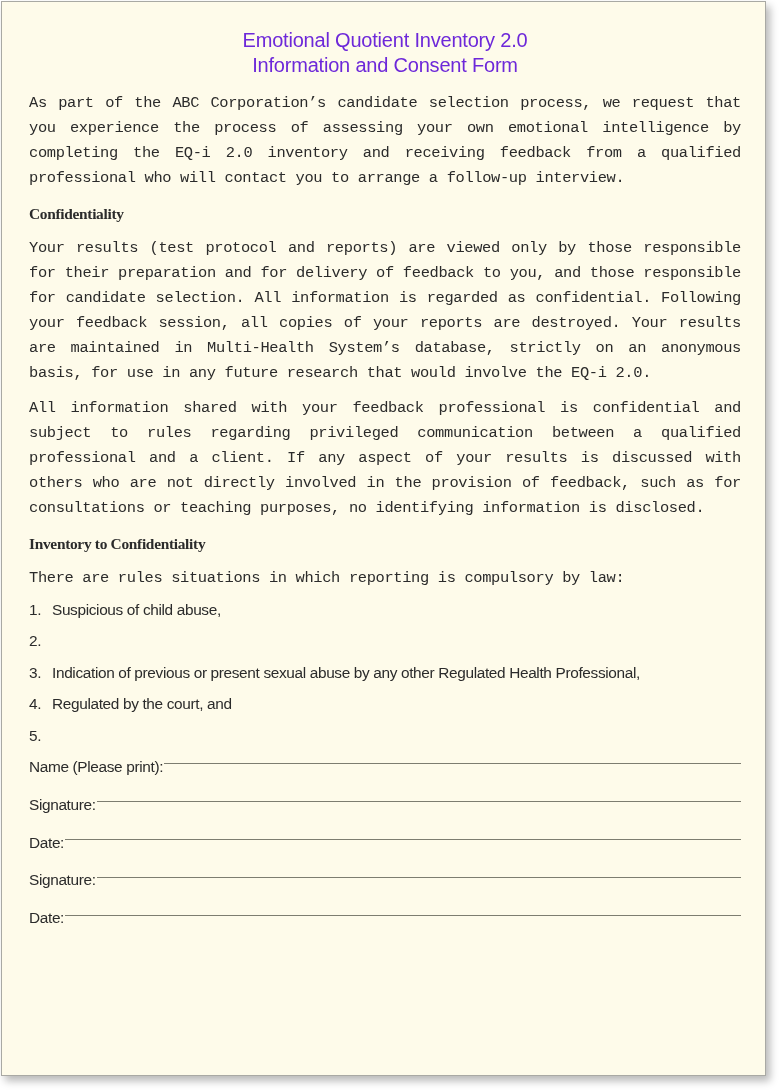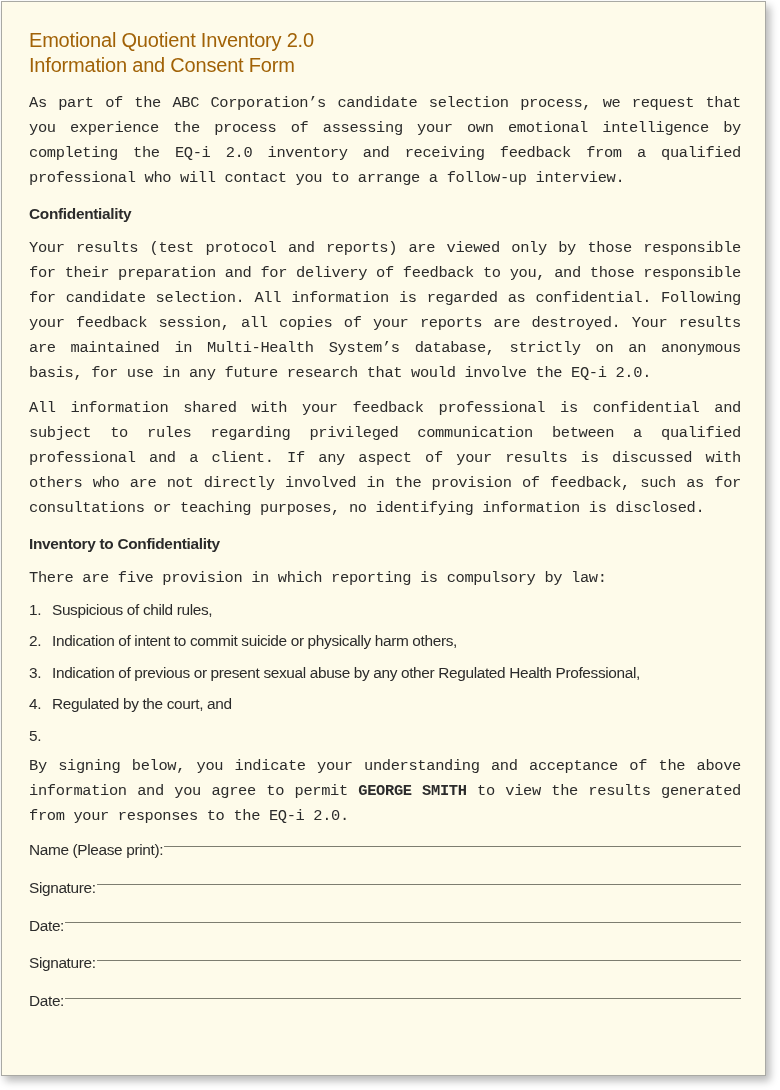--- a/index.html
+++ b/index.html
@@ -9,26 +9,26 @@
     background: #fefbea; border: 1px solid #a9a9a4;
     box-shadow: 4px 5px 8px rgba(0,0,0,0.28);
     box-sizing: border-box;
   }
   .content {
     position: absolute; left: 27px; top: 24px; width: 712px;
     font-family: "Liberation Sans", sans-serif; color: #2b2b2b;
     font-size: 15.4px; line-height: 25px; letter-spacing: -0.35px;
   }
   .title {
-    text-align: left; font-size: 20px; line-height: 25px; color: #a16207;
+    text-align: center; font-size: 20px; line-height: 25px; color: #6d28d9;
     margin: 2px 0 13px 0; letter-spacing: -0.2px;
   }
   .title div { display: block; }
   p { margin: 0 0 10px 0; text-align: justify; font-family: Liberation Mono, monospace; }
-  .heading { font-weight: bold; margin: 0 0 10px 0; font-size: 15.4px; letter-spacing: -0.3px; }
+  .heading { font-weight: bold; margin: 0 0 10px 0; font-size: 15.4px; letter-spacing: -0.3px; font-family: Liberation Serif, serif; }
   .list { margin: 0 0 6px 0; padding: 0; list-style: none; }
   .list li { display: flex; margin-bottom: 6.4px; }
   .list .num { width: 23px; flex: 0 0 23px; }
   .strong { font-weight: bold; }
   .field { display: flex; align-items: center; height: 25px; margin-bottom: 12.8px; }
   .field .label { white-space: nowrap; }
   .field .line { flex: 1; border-bottom: 1.6px solid #7d7d70; margin-bottom: 5px; margin-left: 1px; }
 </style>
 </head>
 <body>
@@ -40,46 +40,42 @@
       <div>Information and Consent Form</div>
     </div>
 
     <p>As part of the ABC Corporation’s candidate selection process, we request that you experience the process of assessing your own emotional intelligence by completing the EQ-i 2.0 inventory and receiving feedback from a qualified professional who will contact you to arrange a follow-up interview.</p>
 
     <div class="heading">Confidentiality</div>
     <p>Your results (test protocol and reports) are viewed only by those responsible for their preparation and for delivery of feedback to you, and those responsible for candidate selection. All information is regarded as confidential. Following your feedback session, all copies of your reports are destroyed. Your results are maintained in Multi-Health System’s database, strictly on an anonymous basis, for use in any future research that would involve the EQ-i 2.0.</p>
     <p>All information shared with your feedback professional is confidential and subject to rules regarding privileged communication between a qualified professional and a client. If any aspect of your results is discussed with others who are not directly involved in the provision of feedback, such as for consultations or teaching purposes, no identifying information is disclosed.</p>
 
     <div class="heading">Inventory to Confidentiality</div>
-    <p style="margin-bottom:6px;">There are five provision in which reporting is compulsory by law:</p>
+    <p style="margin-bottom:6px;">There are rules situations in which reporting is compulsory by law:</p>
     <ul class="list">
       <li>
           <span class="num">1.</span>
-          <span>Suspicious of child rules,</span>
+          <span>Suspicious of child abuse,</span>
         </li>
       <li>
           <span class="num">2.</span>
-          <span>Indication of intent to commit suicide or physically harm others,</span>
         </li>
       <li>
           <span class="num">3.</span>
           <span>Indication of previous or present sexual abuse by any other Regulated Health Professional,</span>
         </li>
       <li>
           <span class="num">4.</span>
           <span>Regulated by the court, and</span>
         </li>
       <li>
           <span class="num">5.</span>
         </li>
     </ul>
 
-    <p style="margin-bottom:8px;">
-      <span>By signing below, you indicate your understanding and acceptance of the above information and you agree to permit </span><span class="strong">GEORGE SMITH</span><span> to view the results generated from your responses to the EQ-i 2.0.</span>
-    </p>
 
     <div class="field">
       <span class="label">Name (Please print):</span>
       <span class="line"></span>
     </div>
     <div class="field">
       <span class="label">Signature:</span>
       <span class="line"></span>
     </div>
     <div class="field">

